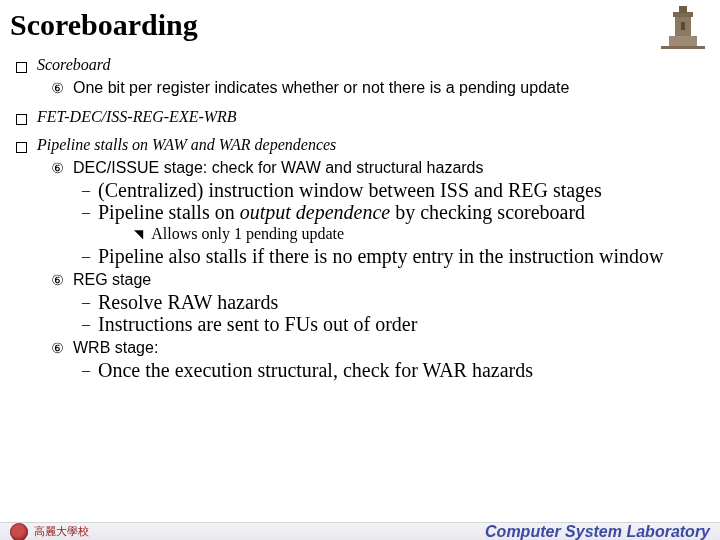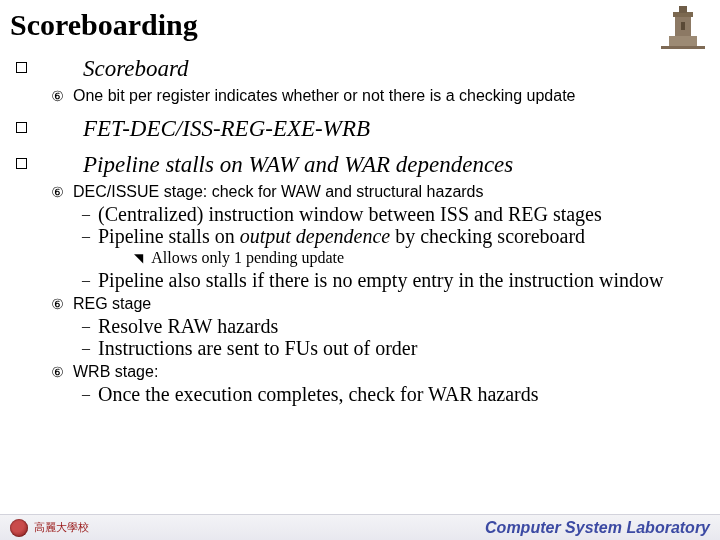--- a/index.html
+++ b/index.html
@@ -25,21 +25,21 @@
   .content { margin-top: 6px; }
   .lv1 {
     display: flex; align-items: flex-start; gap: 10px;
     margin: 10px 0 4px 6px;
   }
   .lv1 .bullet-box {
     width: 11px; height: 11px; border: 1.6px solid #000;
     margin-top: 6px; flex: 0 0 auto;
   }
   .lv1 .txt {
-    font-size: 23px; font-style: italic; font-weight: 400; margin-left: 46px;
+    font-size: 16px; font-style: italic; font-weight: 400;
   }
   .lv2 {
     display: flex; align-items: flex-start; gap: 8px;
     margin: 4px 0 2px 40px;
     font-family: Arial, Helvetica, sans-serif;
   }
   .lv2 .bullet-circ {
     width: 15px; flex: 0 0 auto; text-align: center;
     font-size: 14px; line-height: 20px;
   }
@@ -54,21 +54,21 @@
   .lv4 {
     display: flex; align-items: flex-start; gap: 8px;
     margin: 2px 0 2px 124px;
     font-family: "Times New Roman", Times, serif;
   }
   .lv4 .tri { font-size: 12px; line-height: 20px; flex: 0 0 auto; }
   .lv4 .txt { font-size: 16px; line-height: 20px; }
   em.i { font-style: italic; }
   .footer {
     position: absolute; left: 0; right: 0; bottom: 0;
-    height: 26px;
+    height: 18px;
     background: linear-gradient(#f3f3f6, #e8e8ef);
     border-top: 1px solid #d3d3dc;
     display: flex; justify-content: space-between; align-items: center;
     padding: 0 10px;
     font-family: Arial, Helvetica, sans-serif;
   }
   .footer-left {
     display: flex; align-items: center; gap: 6px;
     font-size: 11px; color: #9a1a1a;
   }
@@ -100,21 +100,21 @@
     </svg>
   </div>
 
   <div class="content" id="content">
       <div class="lv1">
         <span class="bullet-box"></span>
         <span class="txt">Scoreboard</span>
       </div>
       <div class="lv2">
         <span class="bullet-circ">⑥</span>
-        <span class="txt">One bit per register indicates whether or not there is a checking update</span>
+        <span class="txt">One bit per register indicates whether or not there is a pending update</span>
       </div>
       <div class="lv1">
         <span class="bullet-box"></span>
         <span class="txt">FET-DEC/ISS-REG-EXE-WRB</span>
       </div>
       <div class="lv1">
         <span class="bullet-box"></span>
         <span class="txt">Pipeline stalls on WAW and WAR dependences</span>
       </div>
       <div class="lv2">
@@ -148,21 +148,21 @@
       <div class="lv3">
         <span class="dash">–</span>
         <span class="txt">Instructions are sent to FUs out of order</span>
       </div>
       <div class="lv2">
         <span class="bullet-circ">⑥</span>
         <span class="txt">WRB stage:</span>
       </div>
       <div class="lv3">
         <span class="dash">–</span>
-        <span class="txt">Once the execution completes, check for WAR hazards</span>
+        <span class="txt">Once the execution structural, check for WAR hazards</span>
       </div>
     </div>
 </div>
 
 <div class="footer">
   <div class="footer-left">
     <div class="crest"></div>
     <span>高麗大學校</span>
   </div>
   <div class="footer-right">Computer System Laboratory</div>

